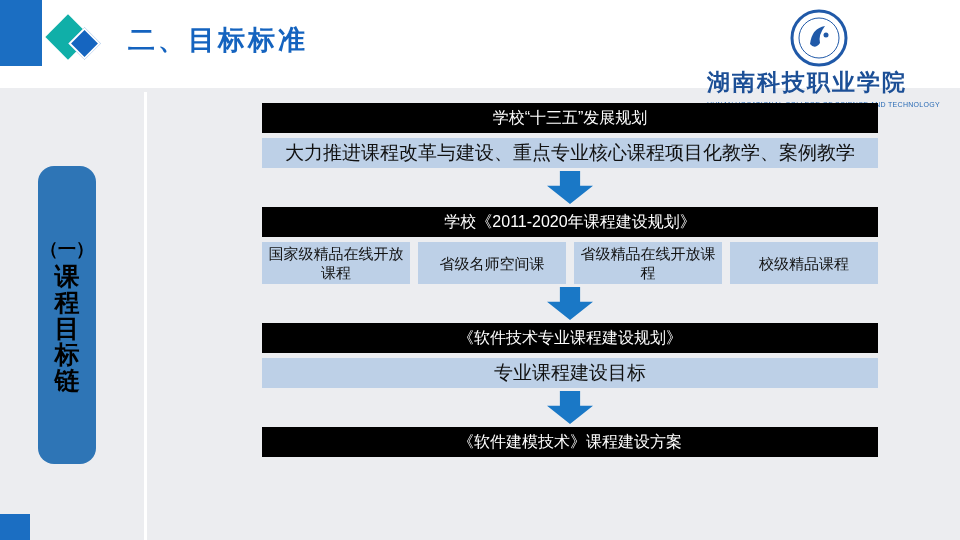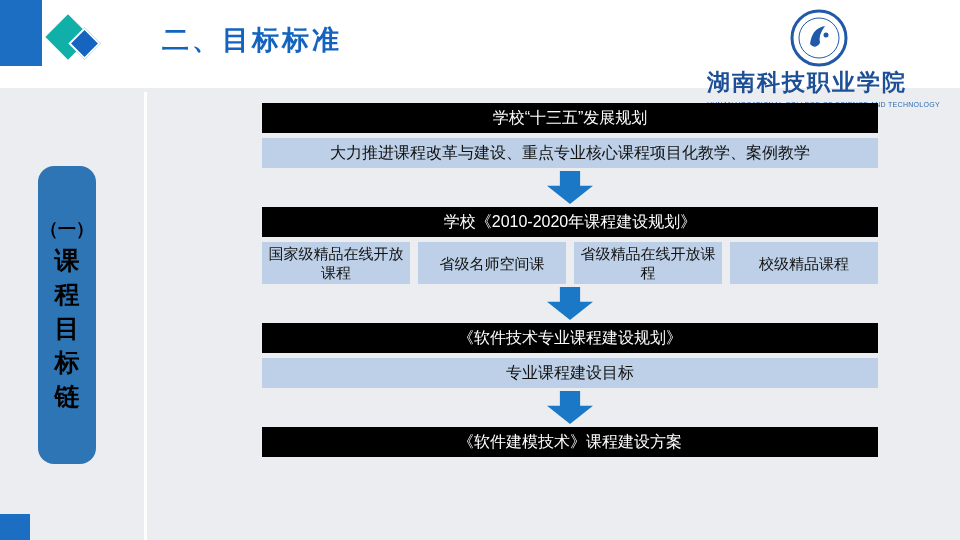--- a/index.html
+++ b/index.html
@@ -7,41 +7,41 @@
   body { font-family:"Liberation Sans","DejaVu Sans",sans-serif; }
 
   .slide { position:relative; width:960px; height:540px; background:#ECEDF0; overflow:hidden; margin:0 auto; }
 
   
   .header-bar { position:absolute; top:0; left:0; width:960px; height:88px; background:#FFFFFF; }
   .corner-accent { position:absolute; top:0; left:0; width:42px; height:66px; background:#1B6EC2; }
   .diamond { position:absolute; transform:rotate(45deg); }
   .diamond.teal { left:52px; top:21px; width:32px; height:32px; background:#10AFA8; }
   .diamond.blue { left:73px; top:32px; width:23px; height:23px; background:#1565C0; border:2px solid #fff; }
-  .page-title { position:absolute; left:128px; top:22px; font-size:27px; font-weight:bold; color:#1463BF; letter-spacing:3px;margin-left:34px; }
+  .page-title { position:absolute; left:128px; top:22px; font-size:27px; font-weight:bold; color:#1463BF; letter-spacing:3px; }
 
   .college { position:absolute; right:20px; top:9px; display:flex; align-items:center;flex-direction:column; }
   .college-text { margin-left:8px; }
   .college-name { font-family:"Liberation Serif","DejaVu Serif",serif; font-size:23px; font-weight:bold; color:#1C4F96; letter-spacing:2px; }
   .college-en { font-size:7px; color:#2A6BB5; letter-spacing:0.3px; margin-top:3px; text-align:center; }
 
   
   .divider-line { position:absolute; left:144px; top:92px; width:3px; height:448px; background:#FFFFFF; }
 
   .side-label { position:absolute; left:38px; top:166px; width:58px; height:298px; background:#2E75B6;
     border-radius:16px; display:flex; flex-direction:column; align-items:center; justify-content:center;
     color:#000; font-weight:bold; }
   .side-prefix { font-size:18px; white-space:nowrap; }
-  .side-chars { width:28px; font-size:25px; line-height:34px; word-break:break-all; text-align:center; margin-top:2px; }
+  .side-chars { width:28px; font-size:25px; line-height:26px; word-break:break-all; text-align:center; margin-top:2px; }
 
   .flow { position:absolute; left:262px; top:103px; width:616px; }
   .block-header { height:30px; background:#000000; color:#FFFFFF; display:flex; align-items:center;
     justify-content:center; font-size:16px; }
   .block-body { margin-top:5px; min-height:30px; background:#BDD0E7; color:#111;
-    display:flex; align-items:center; justify-content:center; font-size:16px; }
+    display:flex; align-items:center; justify-content:center; font-size:19px; }
   .block-cells { margin-top:5px; display:flex; gap:8px; height:42px; }
   .cell { flex:1; background:#BDD0E7; color:#111; display:flex; align-items:center; justify-content:center;
     text-align:center; font-size:15px; line-height:19px; padding:2px 4px; }
 
   .down-arrow { width:46px; height:33px; margin:3px auto; background:#1A78C6;
     clip-path:polygon(28% 0, 72% 0, 72% 45%, 100% 45%, 50% 100%, 0 45%, 28% 45%); }
 
   .bottom-corner { position:absolute; left:0; bottom:0; width:30px; height:26px; background:#1B6EC2; }
 </style>
 </head>
@@ -79,21 +79,21 @@
   <div class="flow">
 
     <div class="block">
       <div class="block-header">学校“十三五”发展规划</div>
       <div class="block-body">大力推进课程改革与建设、重点专业核心课程项目化教学、案例教学</div>
     </div>
 
     <div class="down-arrow"></div>
 
     <div class="block">
-      <div class="block-header">学校《2010-2020年课程建设规划》</div>
+      <div class="block-header">学校《2011-2020年课程建设规划》</div>
       <div class="block-cells">
         <div class="cell">国家级精品在线开放课程</div>
         <div class="cell">省级名师空间课</div>
         <div class="cell">省级精品在线开放课程</div>
         <div class="cell">校级精品课程</div>
       </div>
     </div>
 
     <div class="down-arrow"></div>
 

